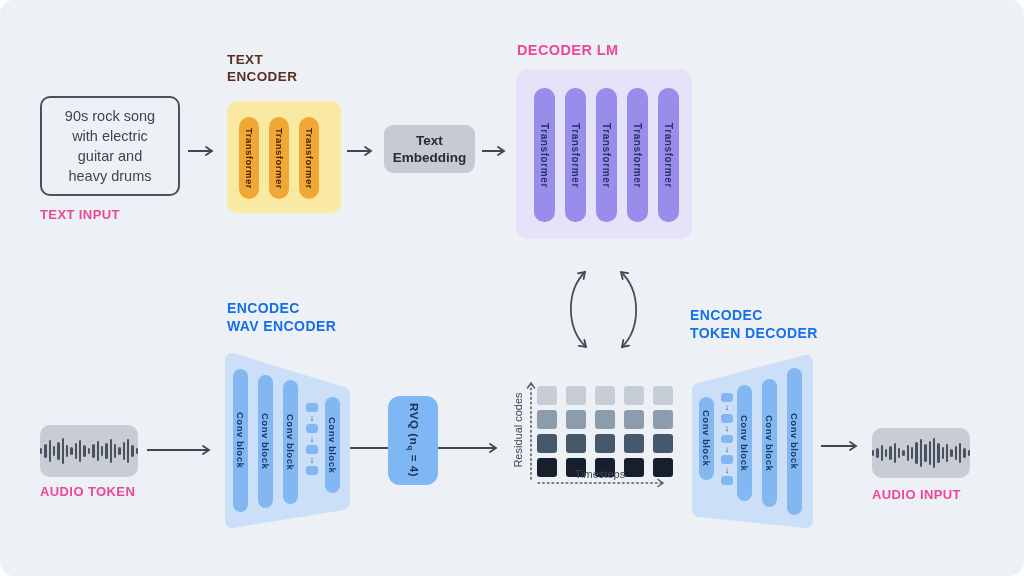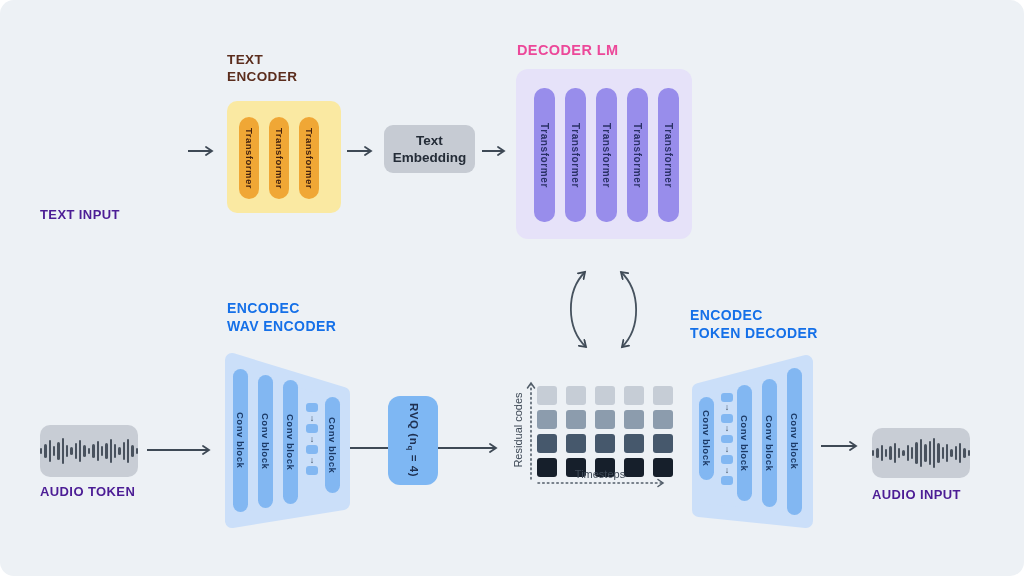--- a/index.html
+++ b/index.html
@@ -3,21 +3,21 @@
 <meta charset="utf-8">
 <style>
   html,body{margin:0;padding:0;background:#fff;}
   .stage{position:relative;width:1024px;height:576px;background:#fff;overflow:hidden;
          font-family:"Liberation Sans",sans-serif;}
   .stage *{box-sizing:border-box;}
   .canvas{position:absolute;inset:0;background:#EDF1F5;border-radius:14px;}
   svg.layer{position:absolute;left:0;top:0;z-index:1;}
   .node{position:absolute;z-index:2;}
 
-  .lbl{font-weight:700;font-size:13px;color:#4c1d95;letter-spacing:.4px;white-space:nowrap;}
+  .lbl{font-weight:700;font-size:13px;color:#ec4899;letter-spacing:.4px;white-space:nowrap;}
   .pre{white-space:pre-line;}
   .title-maroon{font-weight:700;font-size:13.5px;line-height:17px;color:#5B2D1D;letter-spacing:.4px;}
   .title-navy{font-weight:700;font-size:14.5px;color:#ec4899;letter-spacing:.4px;}
   .title-blue{font-weight:700;font-size:14px;line-height:18px;color:#1570E8;letter-spacing:.4px;}
 
   .inputbox{border:2px solid #46525F;border-radius:10px;display:flex;align-items:center;
             justify-content:center;text-align:center;font-size:14.5px;line-height:20px;
             color:#3A4653;font-weight:500;}
   .graybox{background:#C6CBD3;border-radius:9px;display:flex;align-items:center;justify-content:center;
            text-align:center;font-size:13.5px;line-height:17px;font-weight:600;color:#242C37;}
@@ -75,20 +75,24 @@
     <line x1="438" y1="448" x2="496" y2="448" stroke="#3E4955" stroke-width="2" marker-end="url(#ah)"></line>
     <line x1="821" y1="446" x2="856" y2="446" stroke="#3E4955" stroke-width="2" marker-end="url(#ah)"></line>
 
     <path d="M586,347 C566,328 566,291 585,272" fill="none" stroke="#46525E" stroke-width="1.8" marker-start="url(#ah)" marker-end="url(#ah)"></path>
     <path d="M621,272 C641,291 641,328 622,347" fill="none" stroke="#46525E" stroke-width="1.8" marker-start="url(#ah)" marker-end="url(#ah)"></path>
 
     <line x1="531" y1="479" x2="531" y2="383" stroke="#515C68" stroke-width="1.6" stroke-dasharray="1.5 3.2" stroke-linecap="round" marker-end="url(#ahg)"></line>
     <line x1="538" y1="483" x2="663" y2="483" stroke="#515C68" stroke-width="1.6" stroke-dasharray="1.5 3.2" stroke-linecap="round" marker-end="url(#ahg)"></line>
   </svg>
 
+  <div class="node inputbox pre" style="left:40px;top:96px;width:140px;height:100px;">90s rock song
+with electric
+guitar and
+heavy drums</div>
   <div class="node lbl" style="left:40px;top:207px;">TEXT INPUT</div>
 
   <div class="node title-maroon pre" style="left:227px;top:51px;">TEXT
 ENCODER</div>
   <div class="node yellowbox" style="left:227px;top:101px;width:114px;height:112px;"></div>
   <div class="node bar orange" style="left:239px;top:117px;width:20px;height:82px;">
     <span class="vtext">Transformer</span>
     </div>
   <div class="node bar orange" style="left:269px;top:117px;width:20px;height:82px;">
     <span class="vtext">Transformer</span>

